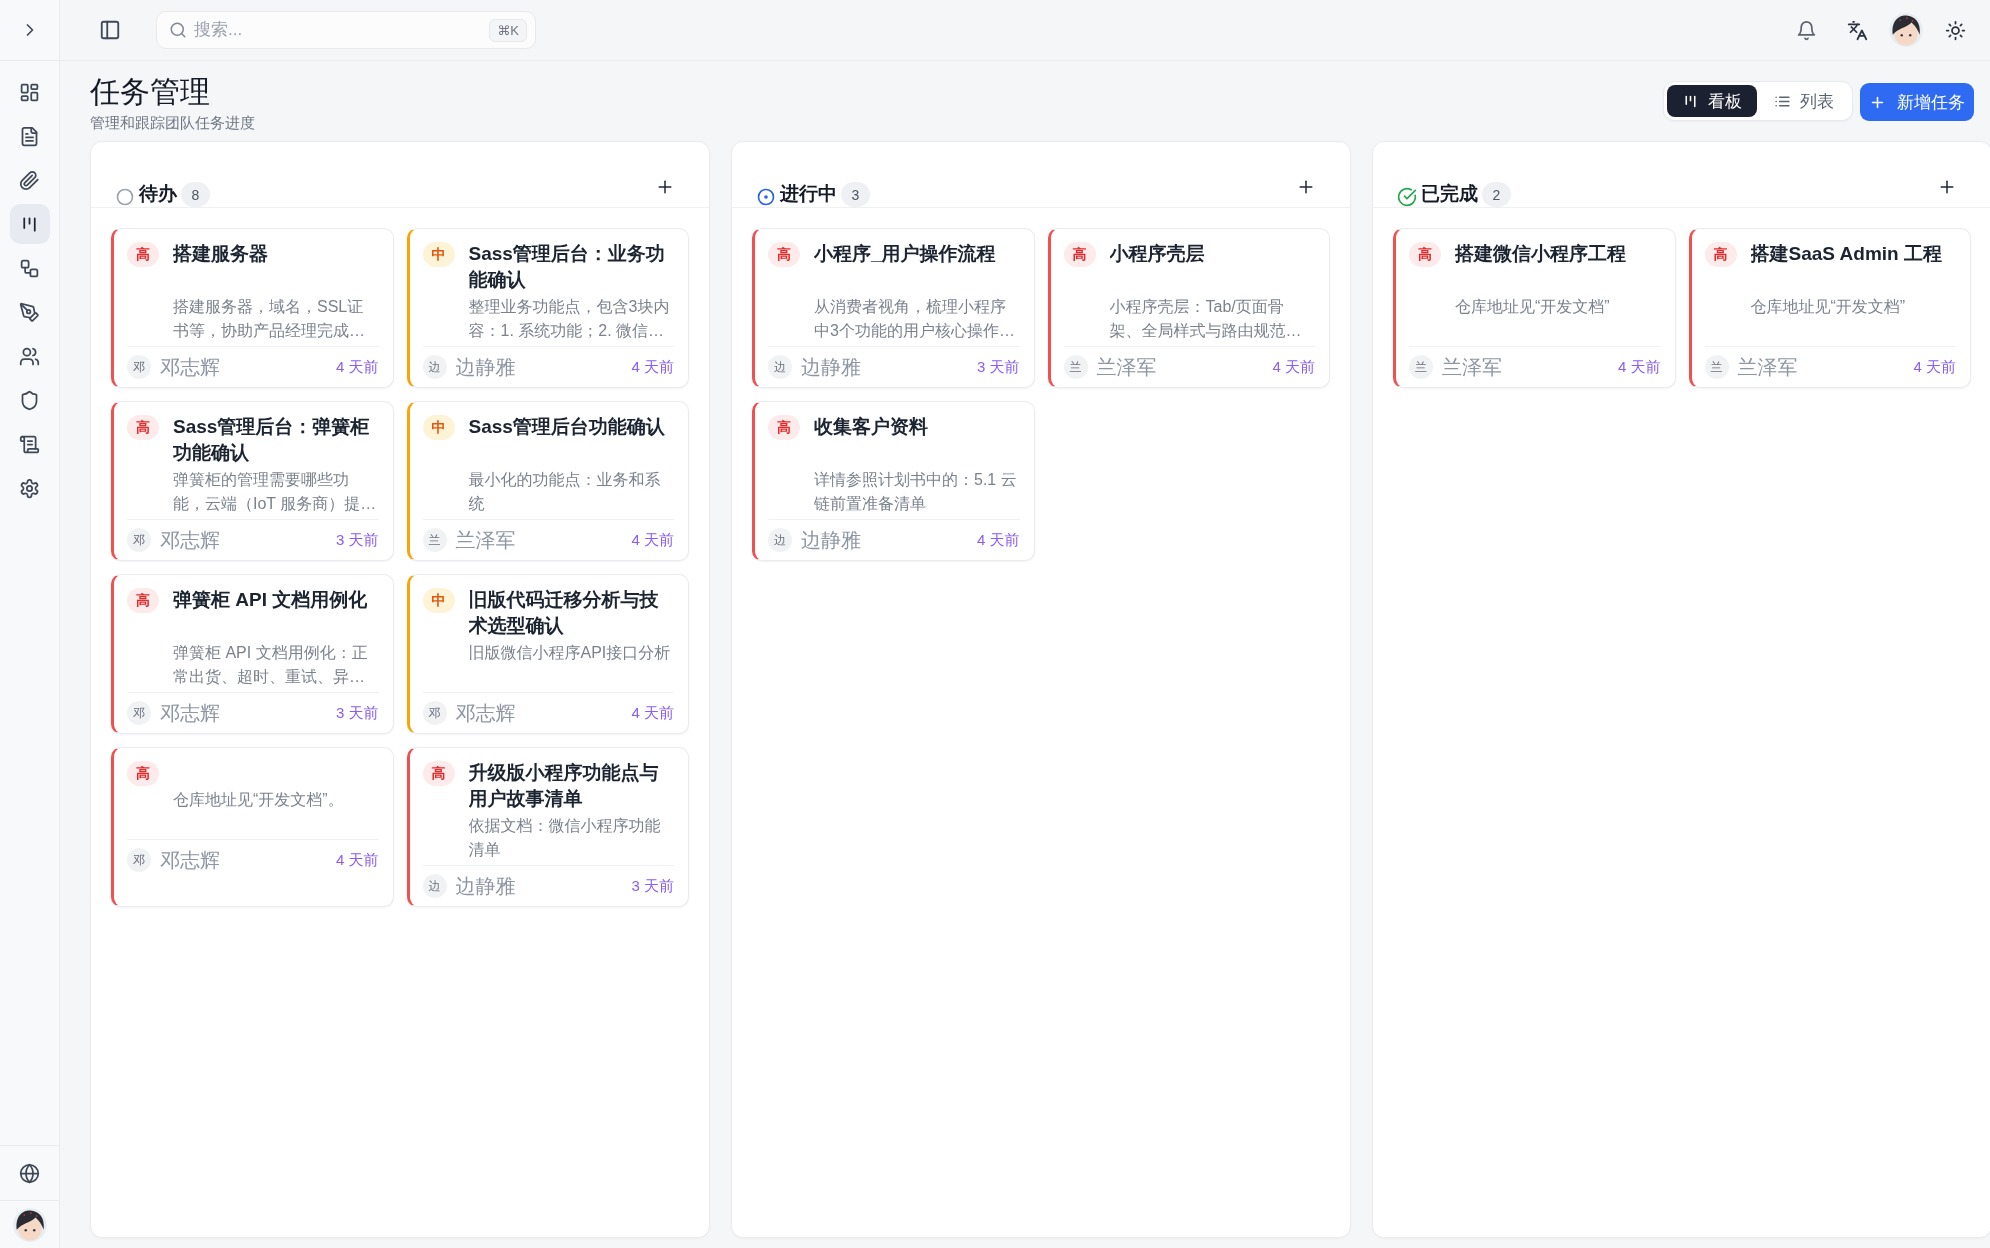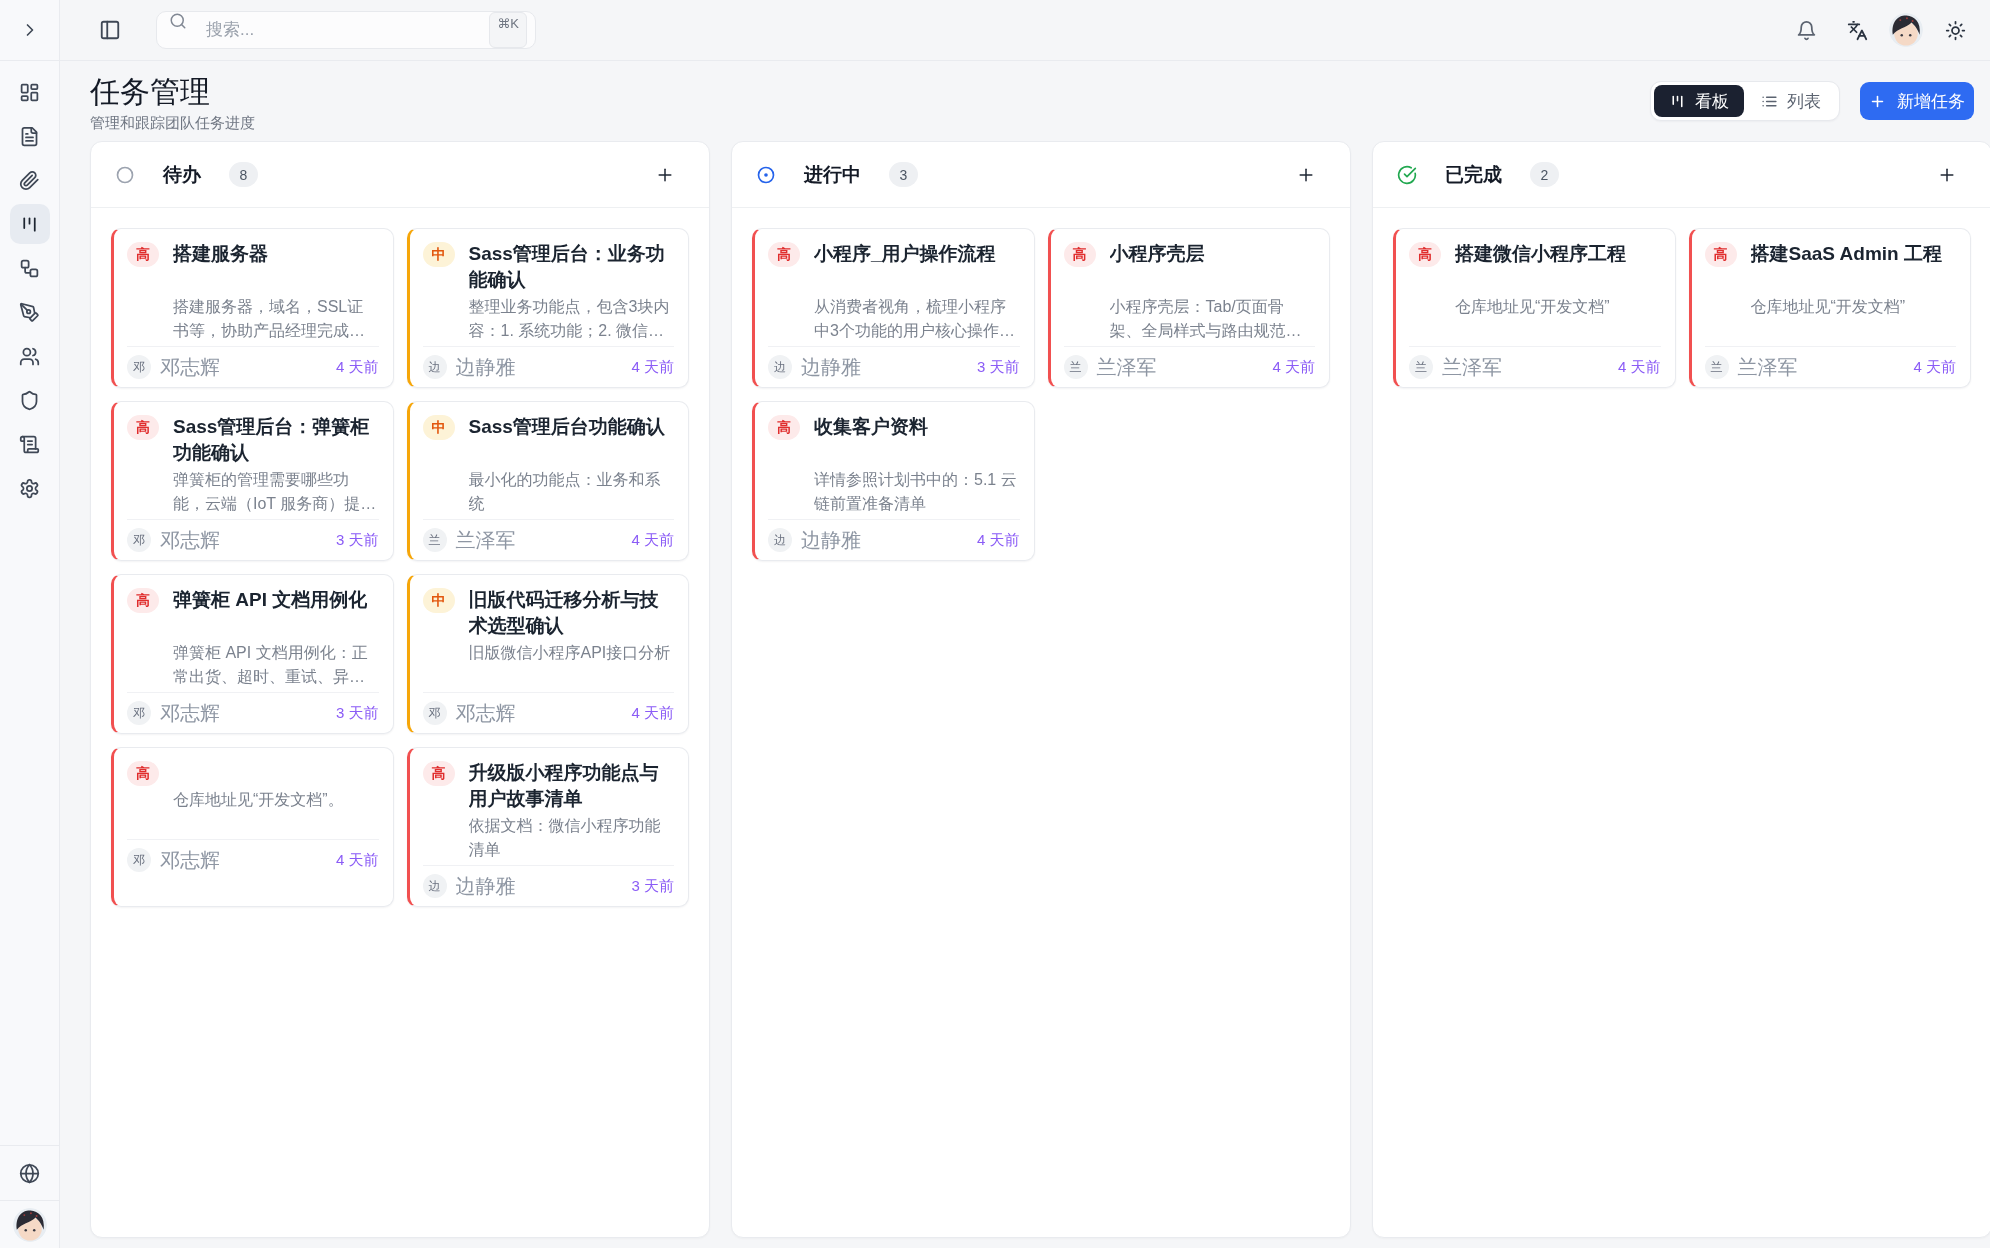--- a/index.html
+++ b/index.html
@@ -12,39 +12,39 @@
   .sb-top{height:61px;width:100%;display:flex;align-items:center;justify-content:center;border-bottom:1px solid #e9ebef}
   .icon-btn{width:40px;height:40px;border:none;background:transparent;border-radius:10px;display:flex;align-items:center;justify-content:center;color:#3f4856;cursor:pointer}
   .sb-nav{display:flex;flex-direction:column;gap:4px;padding-top:11px;align-items:center}
   .sb-nav .icon-btn.active{background:#e7ebf1;color:#1d2531}
   .sb-bottom{margin-top:auto;width:100%;display:flex;flex-direction:column;align-items:center;padding-bottom:6px}
   .sb-sep{width:100%;height:1px;background:#e9ebef;margin:7px 0}
   .avatar-sm{width:34px;height:34px;border-radius:50%;overflow:hidden;border:none;background:transparent;cursor:pointer;padding:0}
   
   .main{flex:1;min-width:0;display:flex;flex-direction:column;overflow:hidden}
   .topbar{flex:0 0 61px;height:61px;display:flex;align-items:center;border-bottom:1px solid #e9ebef;padding:0 16px 0 30px}
-  .search{margin-left:26px;width:380px;height:38px;background:#fcfcfd;border:1px solid #e7e9ed;border-radius:10px;display:flex;padding:0 8px 0 12px;gap:19px}
+  .search{margin-left:26px;width:380px;height:38px;background:#fcfcfd;border:1px solid #e7e9ed;border-radius:10px;display:flex;align-items:center;padding:0 8px 0 12px;gap:7px}
   .search input{flex:1;min-width:0;border:none;outline:none;background:transparent;font:inherit;font-size:17px;color:#333a45}
   .search input::placeholder{color:#9aa1ac}
   .kbd{background:#f4f5f7;border:1px solid #e6e8ec;border-radius:6px;font-size:13px;color:#6f7682;padding:4px 7px;line-height:1}
   .tb-right{margin-left:auto;display:flex;align-items:center;gap:13px}
   .tb-right .icon-btn{width:38px;height:38px;color:#434b59}
   
   .content-head{height:80px;display:flex;align-items:flex-start;justify-content:space-between;padding:14px 16px 0 30px}
   .page-title{font-size:30px;line-height:34px;font-weight:400;color:#141a26}
   .page-subtitle{margin-top:5px;font-size:15px;color:#6f7682}
-  .head-actions{display:flex;align-items:center;gap:20px;margin-top:6px}
+  .head-actions{display:flex;align-items:flex-end;gap:7px;margin-top:6px}
   .view-toggle{display:flex;align-items:center;background:#fff;border:1px solid #e7e9ed;border-radius:11px;padding:3px;gap:2px;box-shadow:0 1px 2px rgba(16,24,40,.04)}
   .seg{display:flex;align-items:center;gap:9px;height:32px;padding:0 15px;border:none;background:transparent;border-radius:8px;font-size:17px;color:#5b6370;cursor:pointer}
   .seg.active{background:#1b2130;color:#fff}
   .btn-primary{display:flex;align-items:center;gap:11px;height:38px;padding:0 9px;border:none;border-radius:9px;background:#2e6bf2;color:#fff;font-size:17px;cursor:pointer}
   
   .board{flex:1;display:flex;gap:21px;padding:0 0 10px 30px;overflow:hidden}
   .column{flex:0 0 620px;width:620px;background:#fff;border:1px solid #e9ebef;border-radius:12px;box-shadow:0 1px 2px rgba(16,24,40,.03);display:flex;flex-direction:column;overflow:hidden}
-  .col-head{flex:0 0 66px;display:flex;align-items:center;gap:28px;padding:0 24px;border-bottom:1px solid #eef0f2}
+  .col-head{flex:0 0 66px;display:flex;align-items:flex-end;gap:4px;padding:0 24px;border-bottom:1px solid #eef0f2}
   .col-title{font-size:19px;font-weight:700;color:#141a26}
   .count{background:#eef0f3;color:#4b5563;border-radius:999px;min-width:29px;height:25px;padding:0 9px;display:flex;align-items:center;justify-content:center;font-size:14px}
   .col-add{margin-left:auto;color:#1f2734}
   .cards{padding:20px;display:grid;grid-template-columns:1fr 1fr;gap:13px;align-content:start;overflow:hidden}
   .ic-todo{color:#9ca3af}.ic-progress{color:#2563eb}.ic-done{color:#22a850}
   
   .card{background:#fff;border:1px solid #e9ebef;border-left:3px solid #d6d9de;border-radius:10px;box-shadow:0 1px 2px rgba(16,24,40,.05);padding:12px 14px 0 13px;cursor:pointer}
   .card[data-priority="high"]{border-left-color:#f15050}
   .card[data-priority="medium"]{border-left-color:#f6a609}
   .card-head{display:flex;align-items:flex-start;gap:14px}

